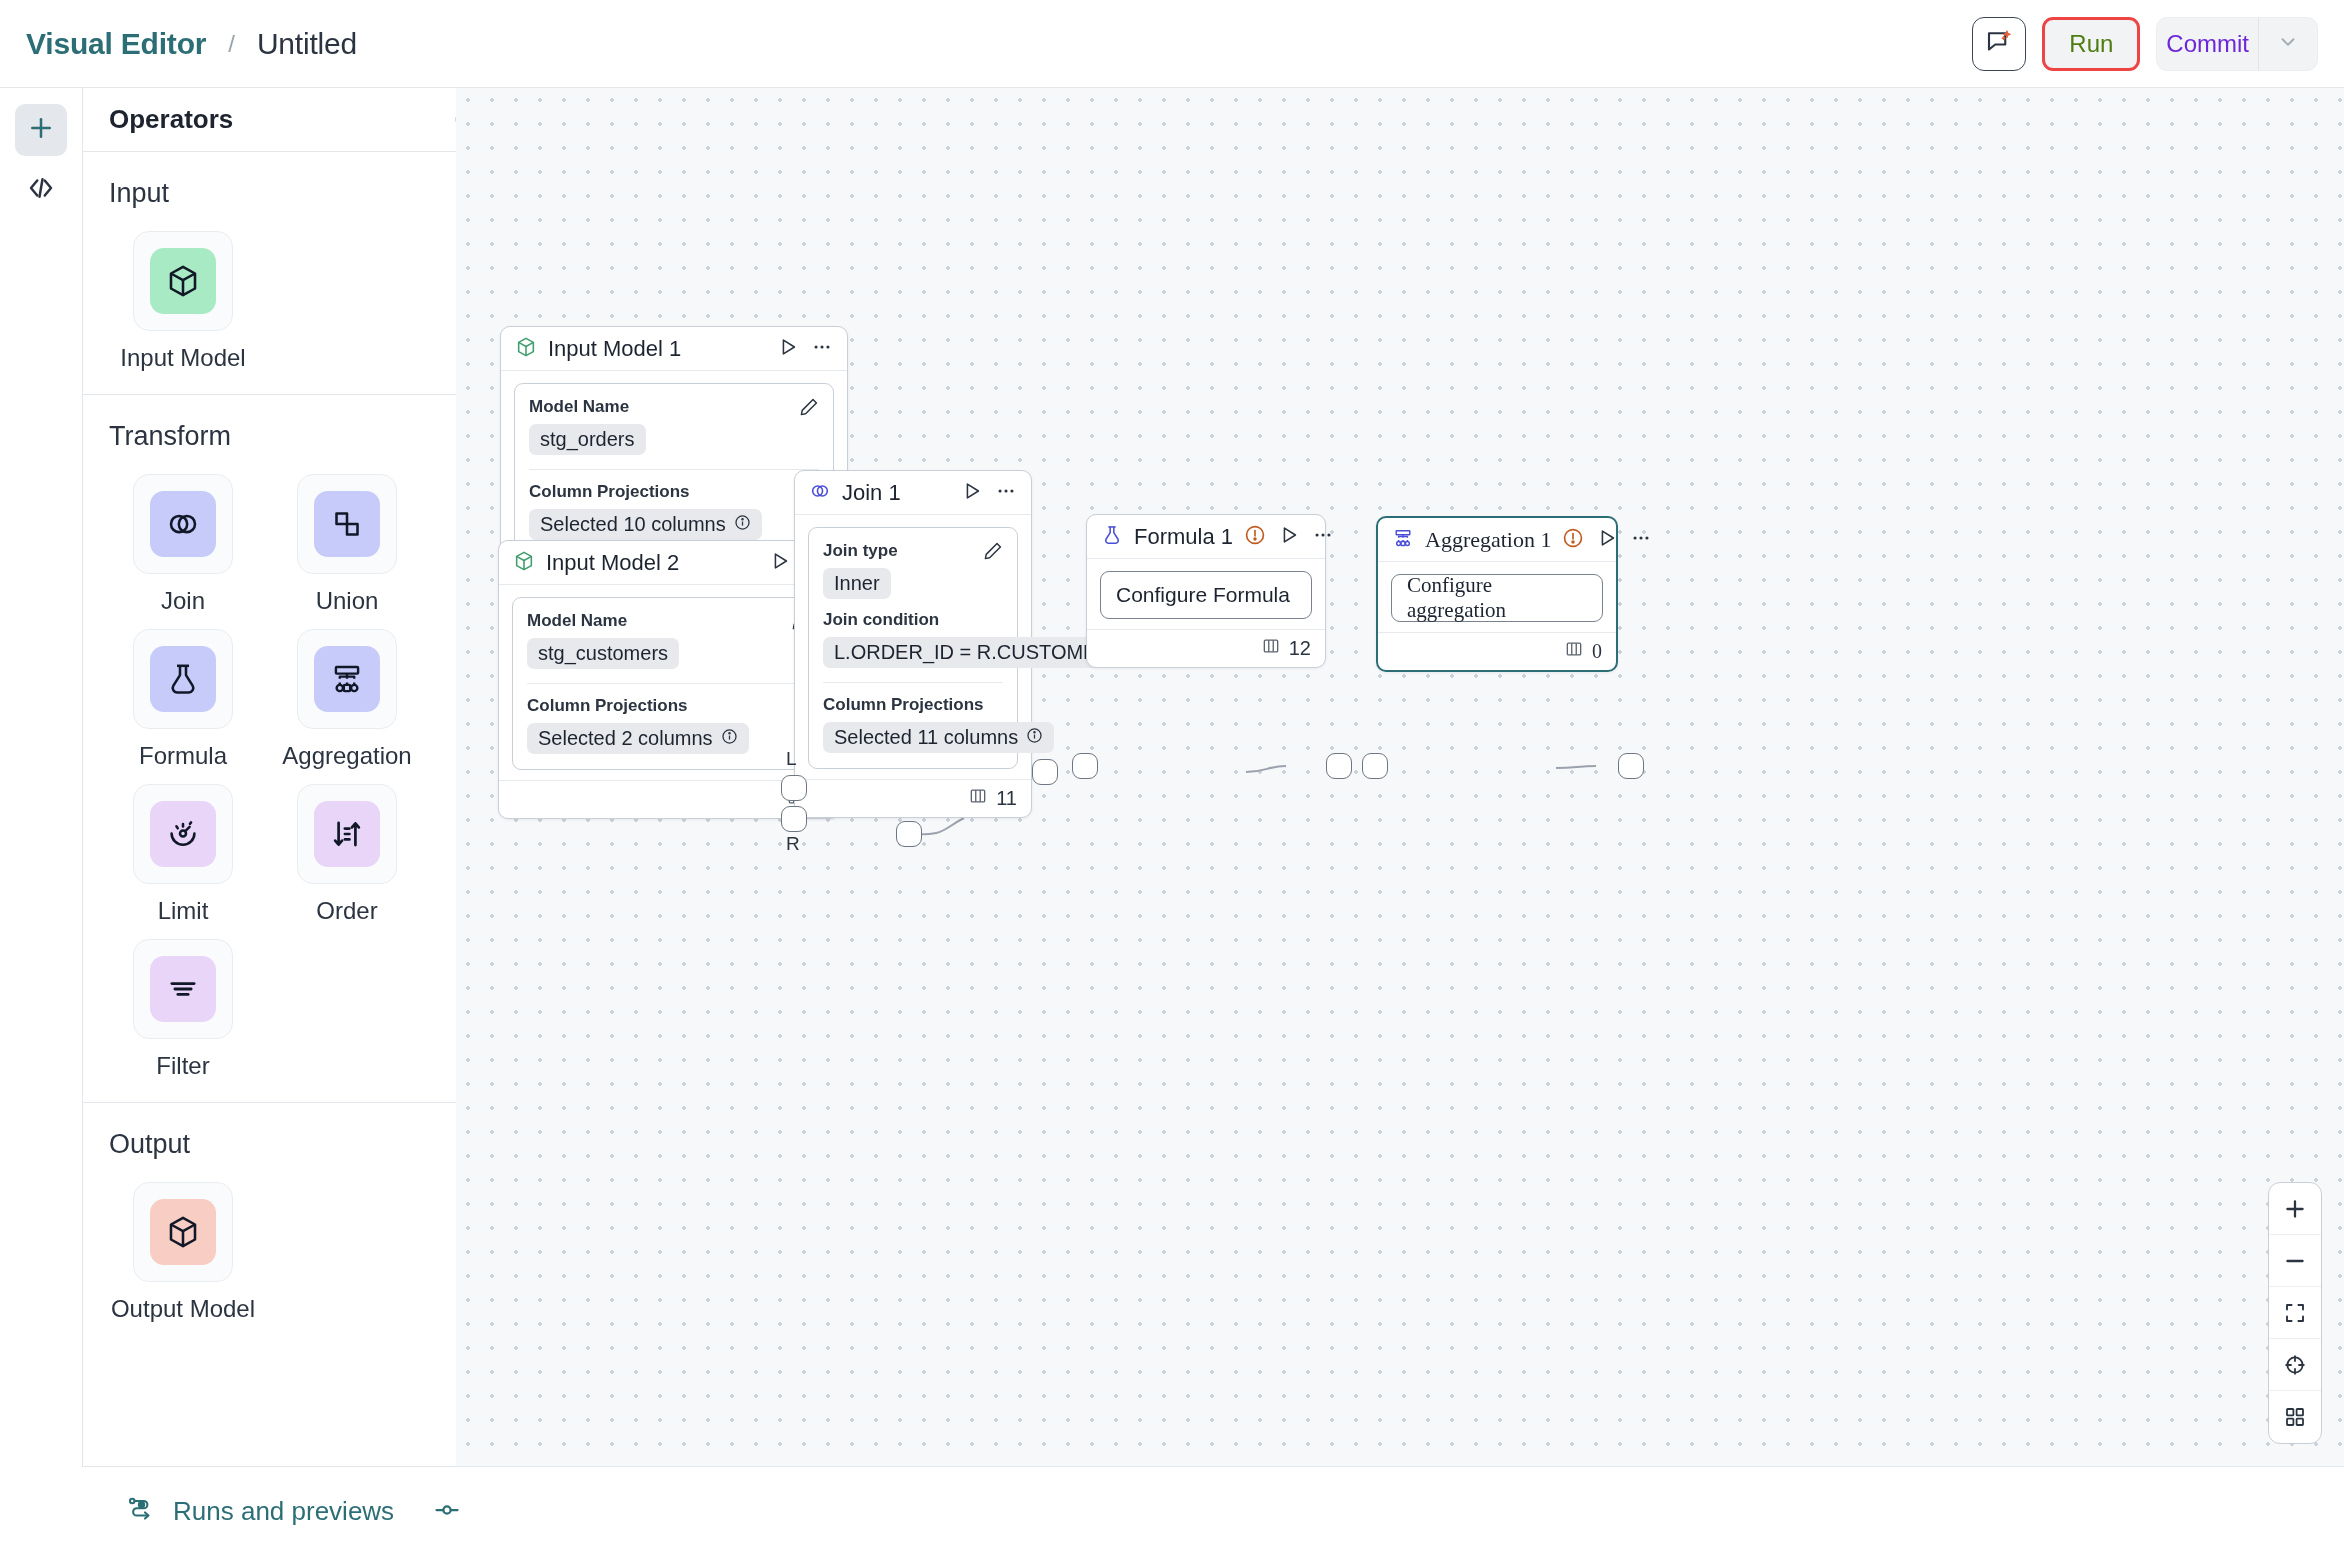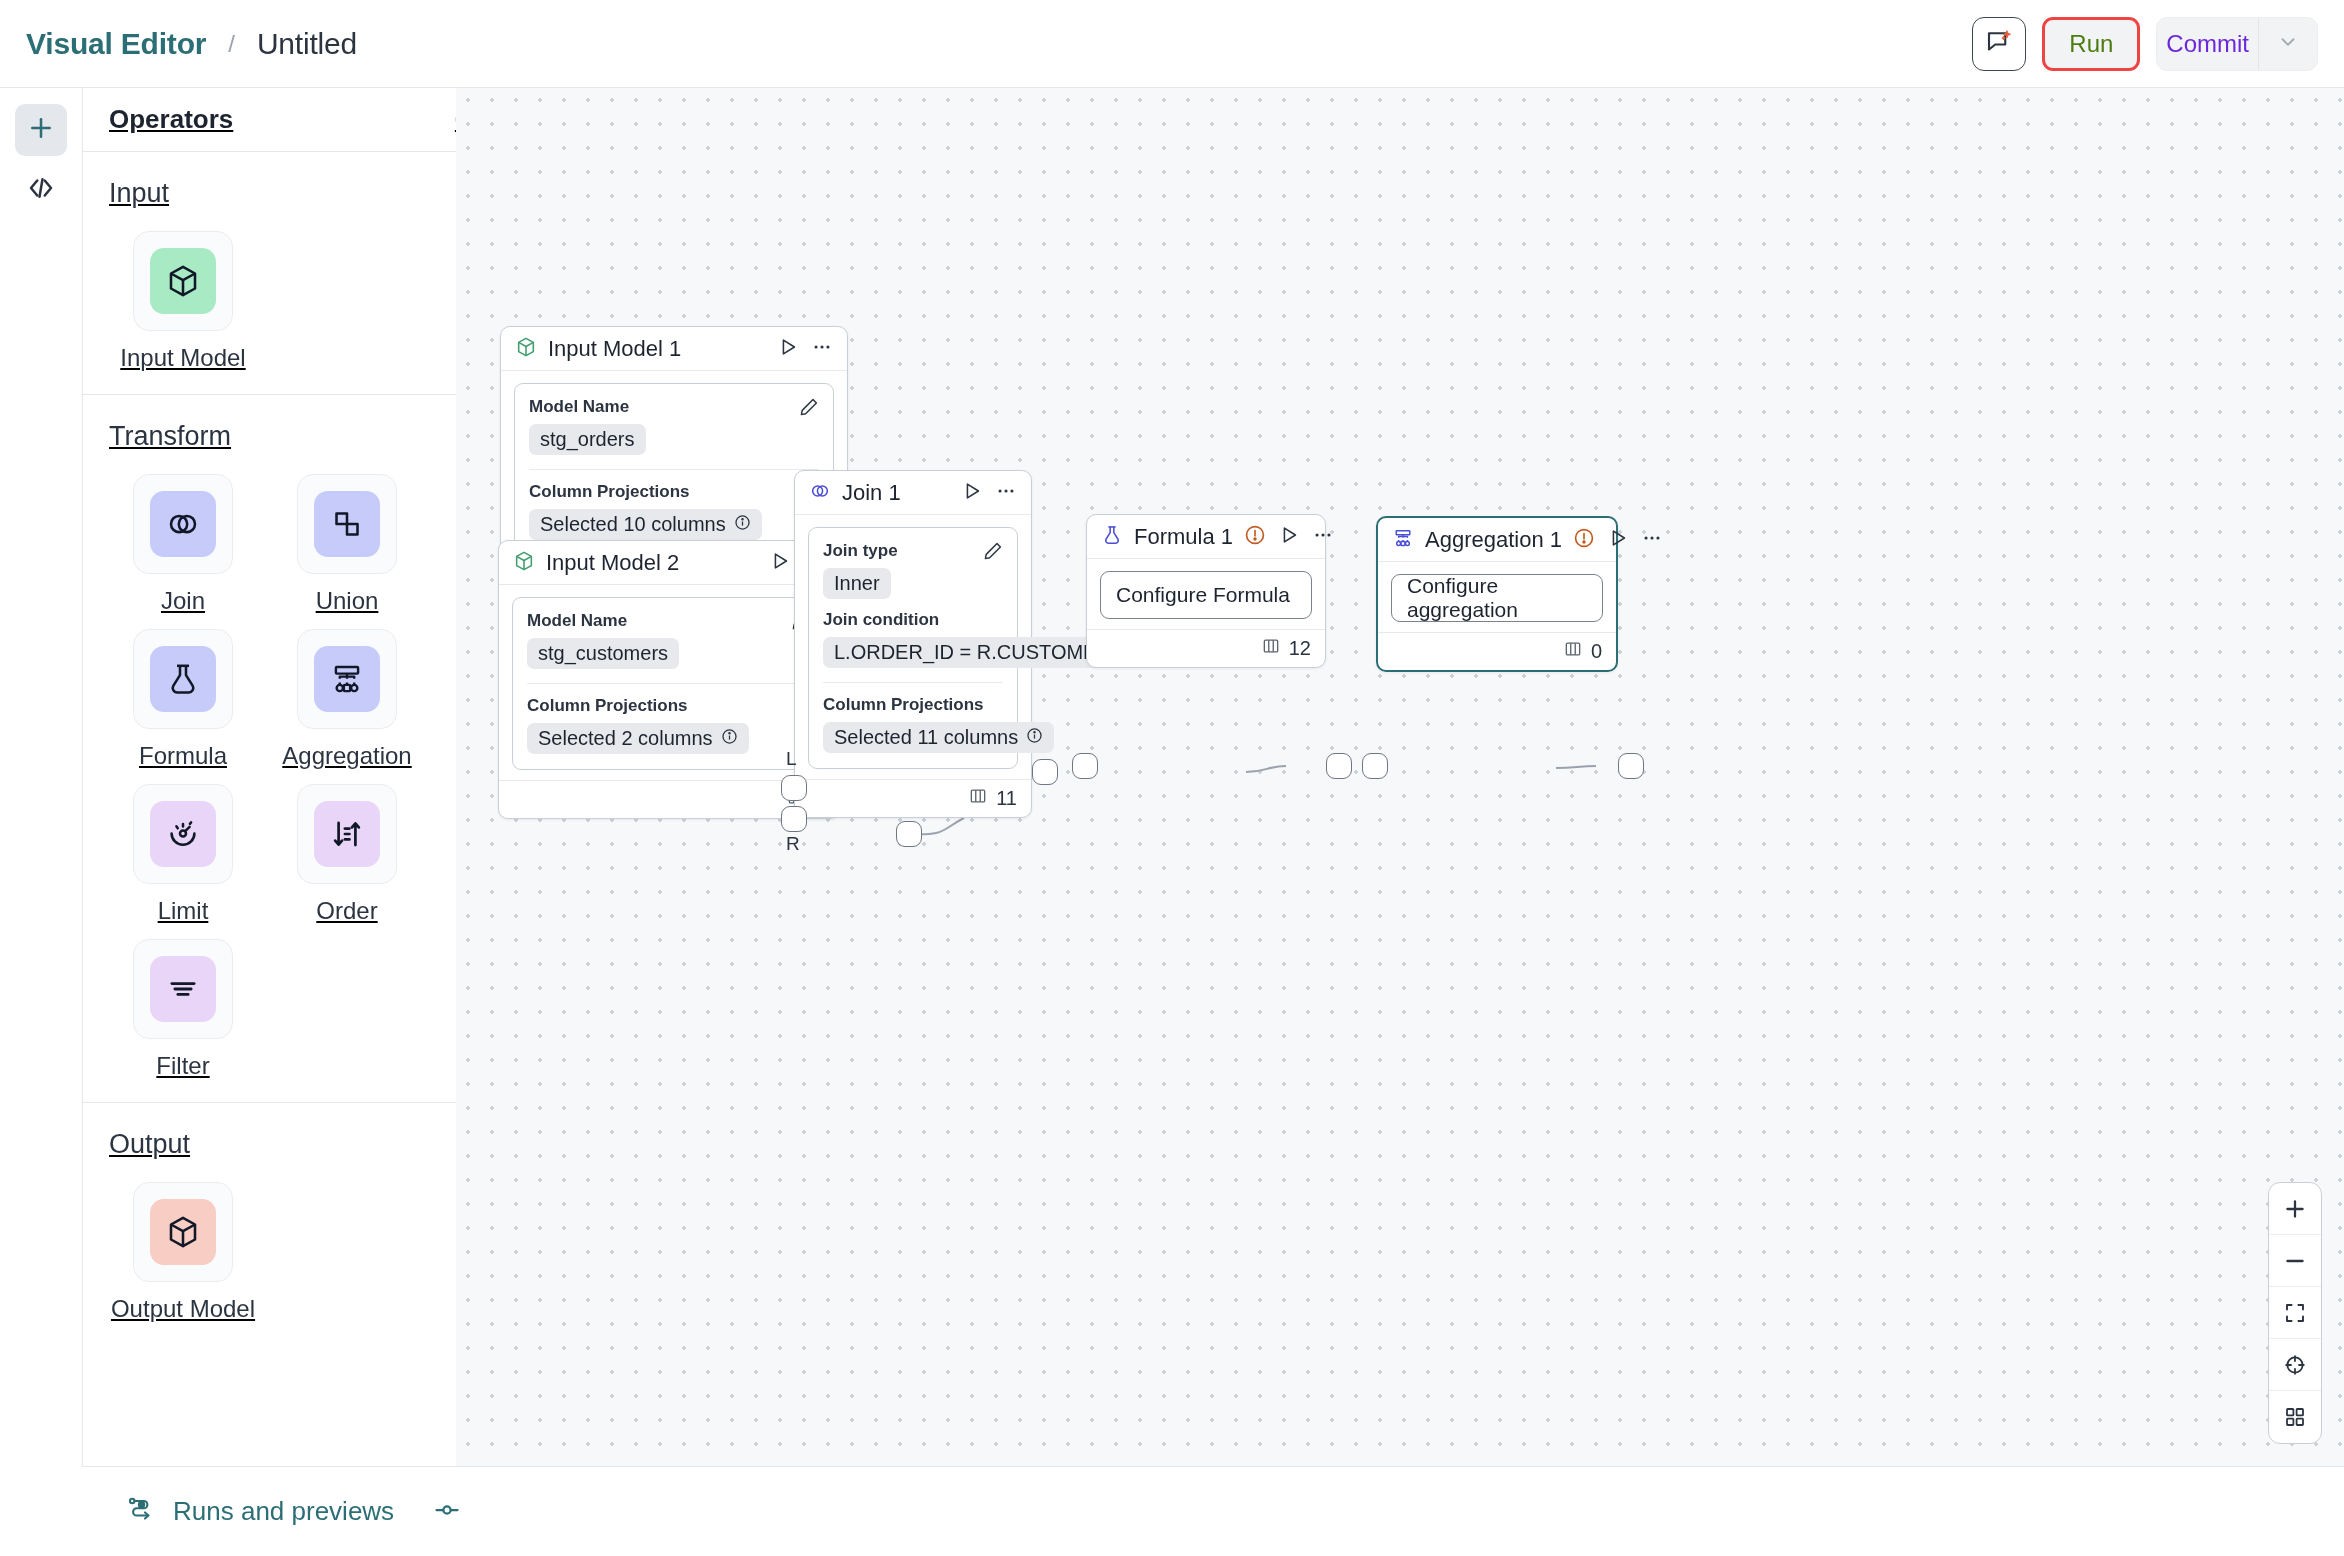--- a/index.html
+++ b/index.html
@@ -45,21 +45,21 @@
     position: absolute; left: 0; top: 88px; width: 82px; height: 1468px;
     background: #fff; display: flex; flex-direction: column; align-items: center; padding-top: 16px; gap: 8px;
   }
   .rail-btn { width: 52px; height: 52px; border-radius: 10px; display: flex; align-items: center; justify-content: center; cursor: pointer; }
   .rail-btn.active { background: #e4e7eb; }
 
   
   .panel {
     position: absolute; left: 82px; top: 88px; width: 429px; height: 1378px;
     background: #fff; border-left: 1px solid #e3e6ea; border-right: 1px solid #e3e6ea;
-    display: flex; flex-direction: column; text-decoration: underline;
+    display: flex; flex-direction: column;
   }
   .panel-head {
     height: 64px; display: flex; align-items: center; padding: 0 30px 0 26px;
     border-bottom: 1px solid #e3e6ea;
   }
   .panel-title { font-size: 26px; font-weight: 700; color: #1d2430; }
   .panel-collapse { margin-left: auto; color: #3d4753; font-size: 25px; font-weight: 700; letter-spacing: -2px; cursor: pointer; }
 
   .section { padding: 26px 26px 22px 26px; border-bottom: 1px solid #e3e6ea; }
   .section:last-child { border-bottom: none; }
@@ -541,21 +541,21 @@
             <rect x="4" y="5" width="16" height="14" rx="1.4"></rect>
             <line x1="9.3" y1="5" x2="9.3" y2="19"></line>
             <line x1="14.7" y1="5" x2="14.7" y2="19"></line>
           </svg></span>
       <span>12</span>
     </div>
   </div>
   <div class="port" style="left:616px; top:665px;"></div>
   <div class="port" style="left:870px; top:665px;"></div>
 
-  <div class="node selected" style="left:920px; top:428px; width:242px;">
+  <div class="node selected" style="left:920px; top:428px; width:242px;font-family:Liberation Serif, serif;">
     <div class="node-head">
       <span>
         <svg width="22" height="22" viewBox="0 0 24 24" fill="none" stroke="#4a4ed6" stroke-width="1.6" stroke-linejoin="round">
             <rect x="4.6" y="4" width="14.8" height="4.4" rx=".6"></rect>
             <path d="M12 8.4v3.4M7.2 11.8v-1.4h9.6v1.4"></path>
             <circle cx="7.2" cy="18" r="2.1"></circle>
             <rect x="9.9" y="15.9" width="4.2" height="4.2" rx=".6"></rect>
             <circle cx="16.8" cy="18" r="2.1"></circle>
             <path d="M7.2 15.9v-1.6M16.8 15.9v-1.6M12 15.9v-1.6"></path>
           </svg>

